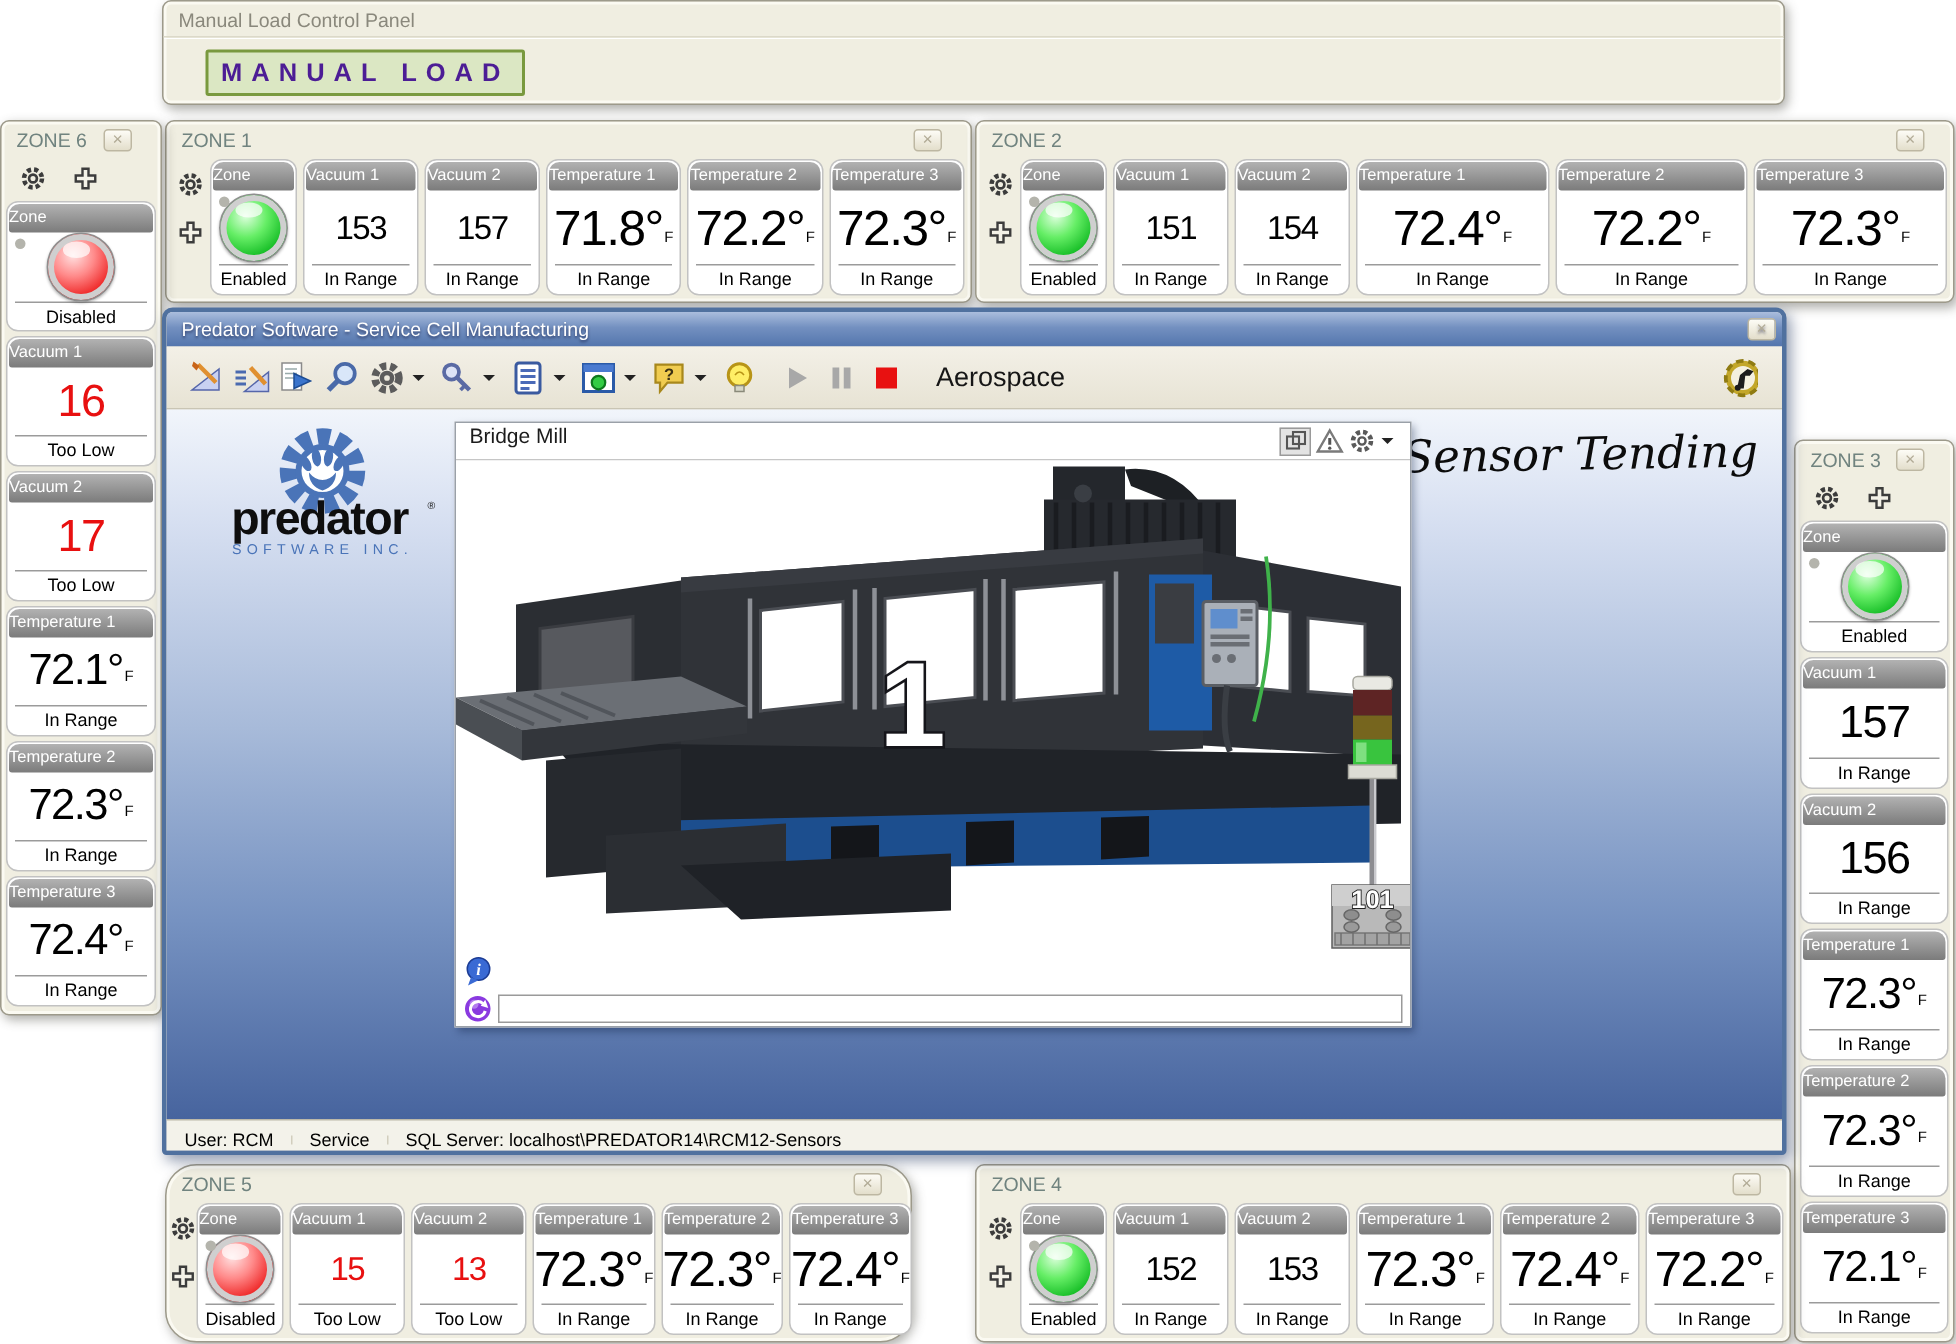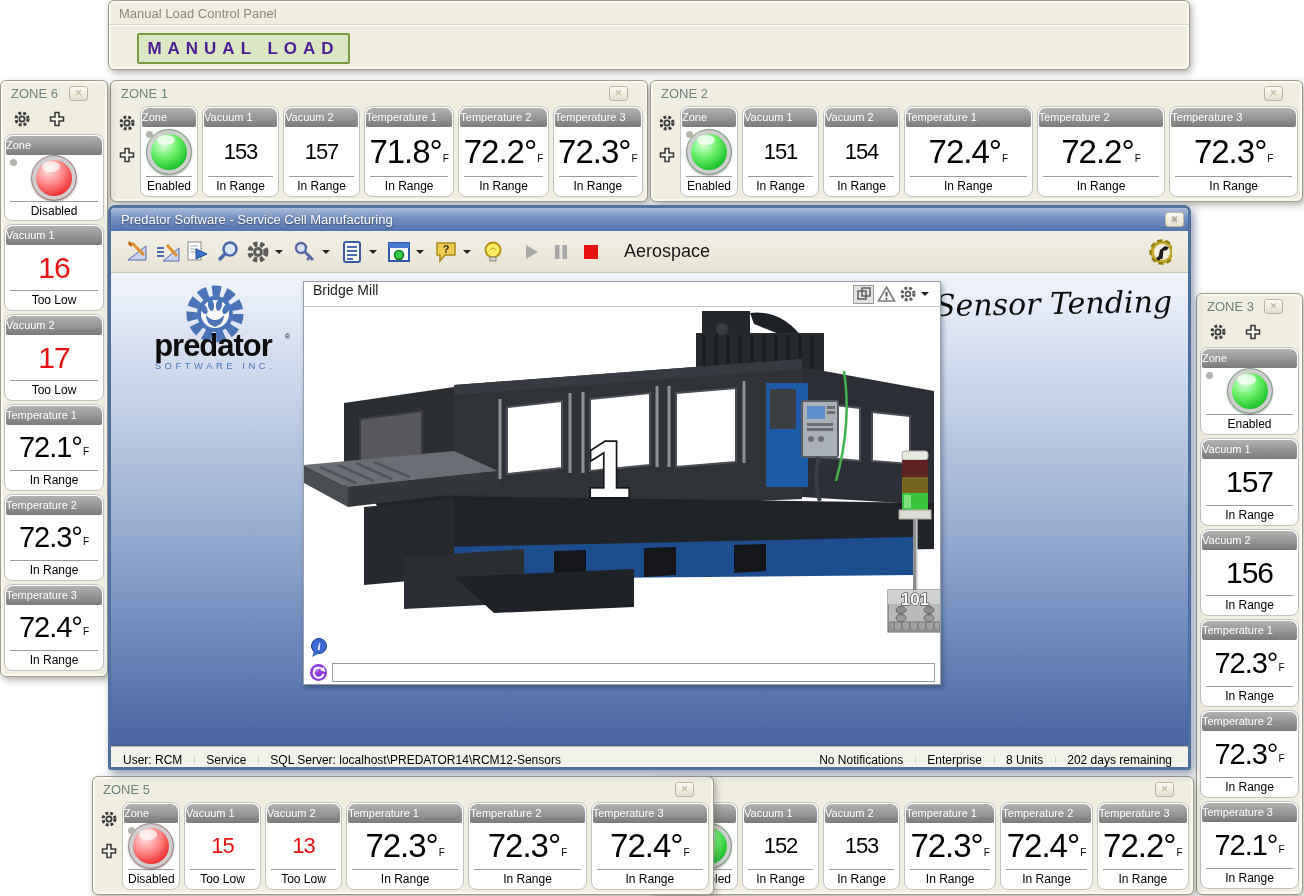--- a/index.html
+++ b/index.html
@@ -54,21 +54,21 @@
          box-shadow: inset 0 0 0 4px #cfcfcf, 0 1px 2px rgba(0,0,0,.3); }
   .led.green { background:radial-gradient(circle at 38% 32%, #ddffdd 0%, #66ee66 35%, #12bb23 70%, #0a8818 100%); }
   .led.red   { background:radial-gradient(circle at 38% 32%, #ffe2e2 0%, #ff8a8a 35%, #ee2424 70%, #ba0f0f 100%); }
   .led::after { content:''; position:absolute; left:22%; top:12%; width:42%; height:24%;
                 border-radius:50%; background:rgba(255,255,255,.7); }
 
   .pos-z1 { left:110px; top:80px;  width:538px; height:122px; }
   .pos-z2 { left:650px; top:80px;  width:653px; height:122px; }
   .pos-z3 { left:1196px; top:293px; width:107px; height:602px; }
   .pos-z4 { left:650px; top:776px; width:544px; height:119px; }
-  .pos-z5 { left:92px; top:776px; width:622px; height:119px; }
+  .pos-z5 { left:110px; top:776px; width:498px; height:119px;border-radius:21px; }
   .pos-z6 { left:0;     top:80px;  width:108px; height:597px; }
 
   
   .win-main { position:absolute; left:108px; top:205px; width:1083px; height:565px;
               border:3px solid #50719f; border-radius:7px 7px 3px 3px; background:#e9e5d8;
               box-shadow:3px 4px 9px rgba(40,60,100,.5); overflow:hidden; }
   .main-titlebar { height:23px; background:linear-gradient(#aabddd,#7390c0 45%,#5375ad);
                    color:#fff; display:flex; align-items:center; padding:0 4px 0 10px;
                    font-size:13px; text-shadow:0 1px 2px rgba(0,0,40,.55); }
   .toolbar { height:42px; background:linear-gradient(#f3f0e7,#e7e3d4); border-bottom:1px solid #c9c5b4;
@@ -835,22 +835,16 @@
           <div class="mp-field"></div>
         </div>
       </div>
     </div>
 
     <div class="statusbar">
       <span class="sb-item">User: RCM</span>
       <span class="sb-item">Service</span>
       <span class="sb-item">SQL Server: localhost\PREDATOR14\RCM12-Sensors</span>
       <span class="sb-spacer"></span>
-      <span class="sb-right">
-        <span class="sb-item">No Notifications</span>
-        <span class="sb-item">Enterprise</span>
-        <span class="sb-item">8 Units</span>
-        <span class="sb-item">202 days remaining</span>
-      </span>
     </div>
   </div>
 
 </div>
 
 </body></html>

